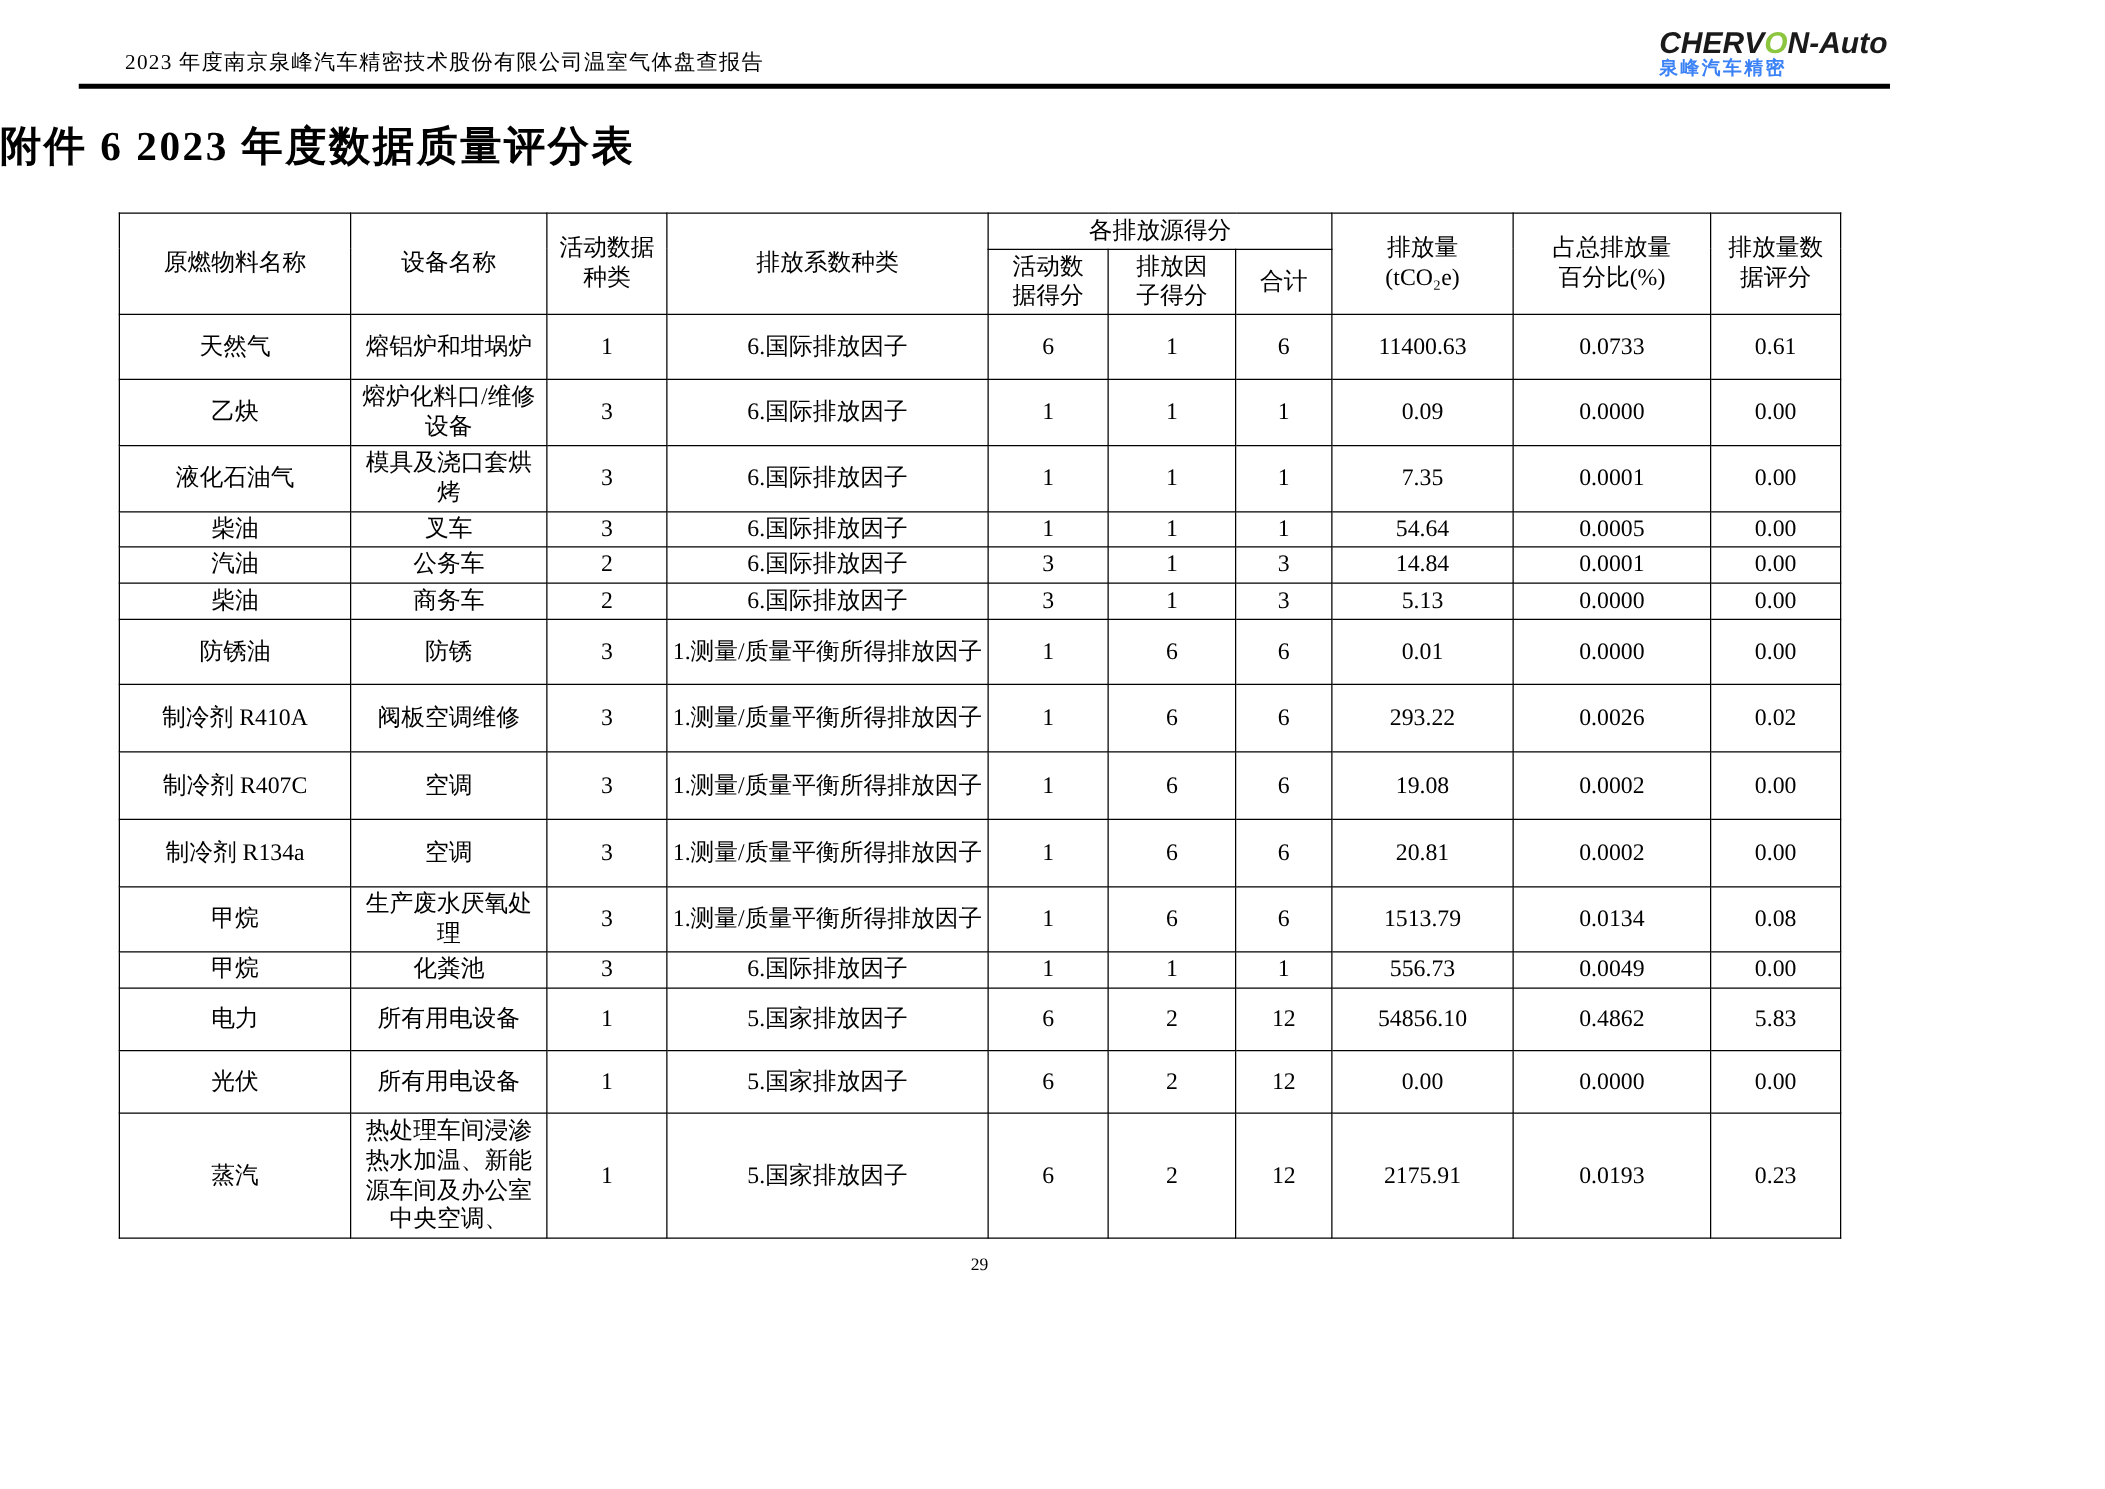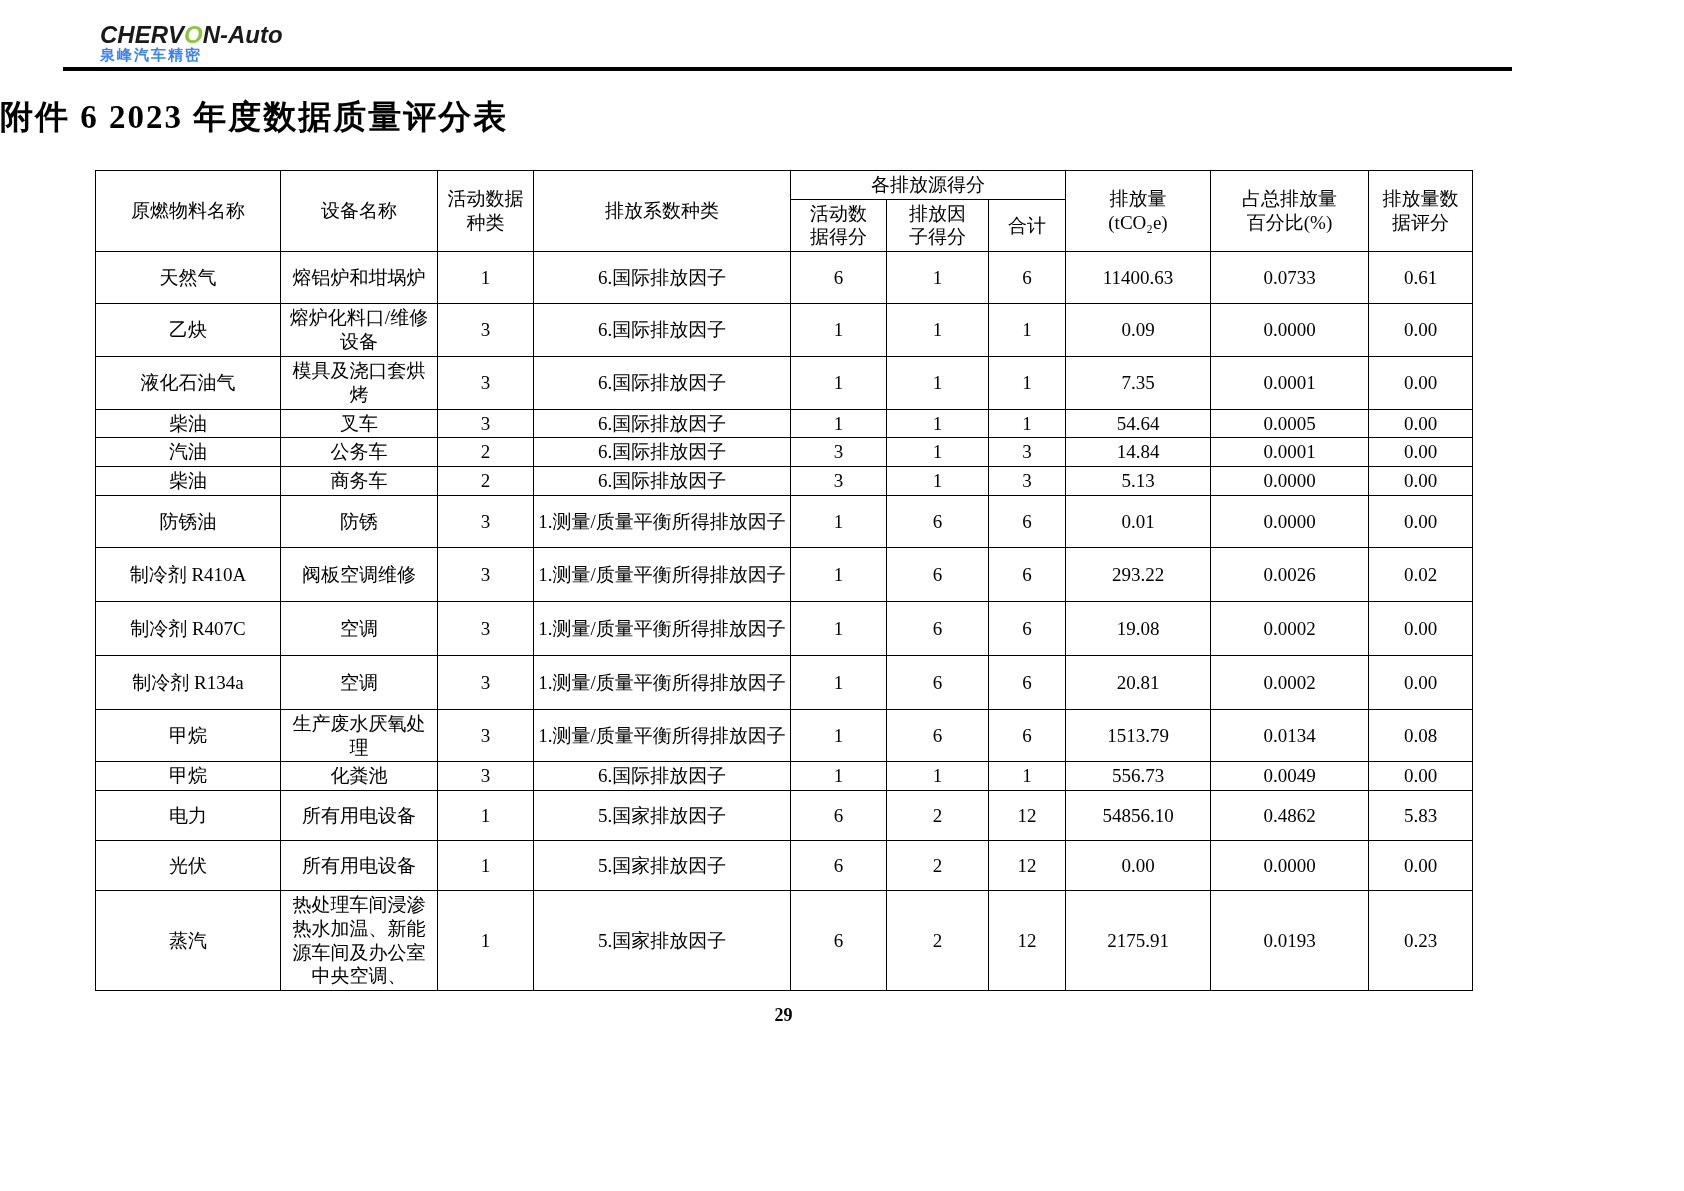--- a/index.html
+++ b/index.html
@@ -90,29 +90,29 @@
   tbody tr:nth-child(11) { height: 48px; }
   tbody tr:nth-child(12) { height: 28px; }
   tbody tr:nth-child(13) { height: 50px; }
   tbody tr:nth-child(14) { height: 50px; }
   tbody tr:nth-child(15) { height: 92px; }
   .two-line span { display: block; }
   .page-number {
     width: 1377px;
     margin-left: 95px;
     text-align: center;
-    font-size: 18px;
+    font-size: 14px;
     margin-top: 14px;
-    font-weight: bold;
   }
 </style>
 </head>
 <body>
 
 <div class="page-header">
+  <div class="report-title">2023 年度南京泉峰汽车精密技术股份有限公司温室气体盘查报告</div>
   <div class="logo">
     <div class="logo-brand"><span>CHERV</span><span class="logo-o">O</span><span>N-Auto</span></div>
     <div class="logo-sub">泉峰汽车精密</div>
   </div>
 </div>
 <hr class="header-rule">
 
 <h1 class="doc-title">附件 6 2023 年度数据质量评分表</h1>
 
 <table class="score-table">

